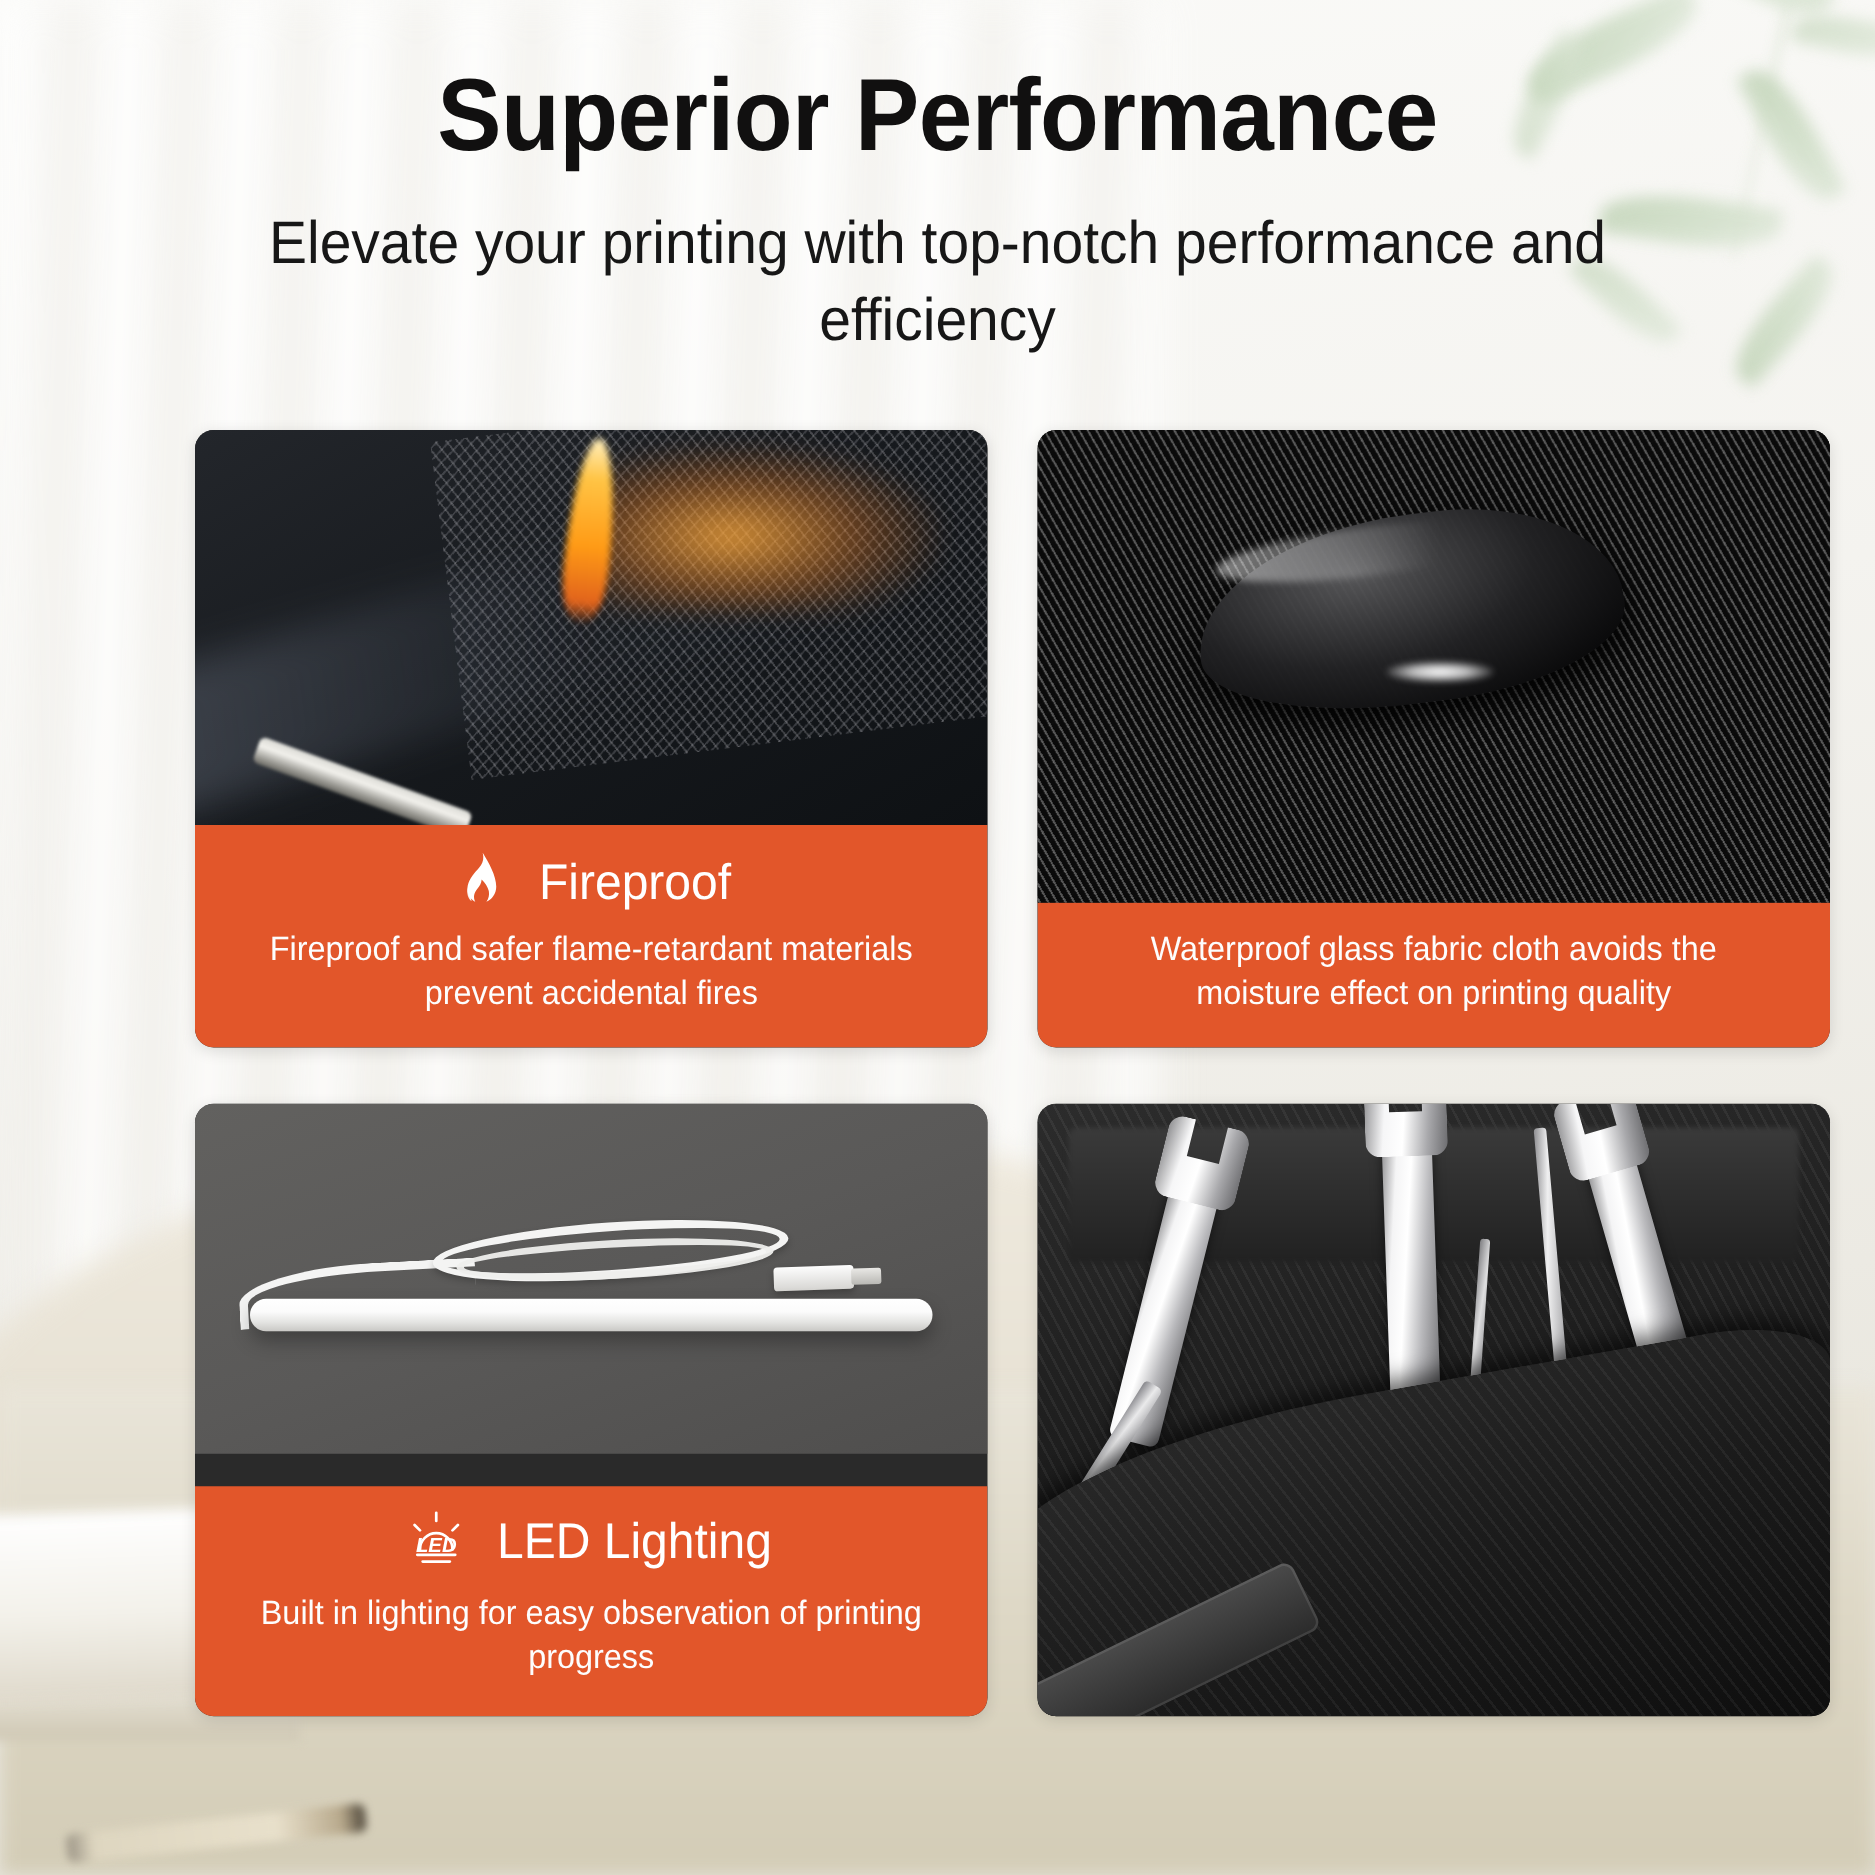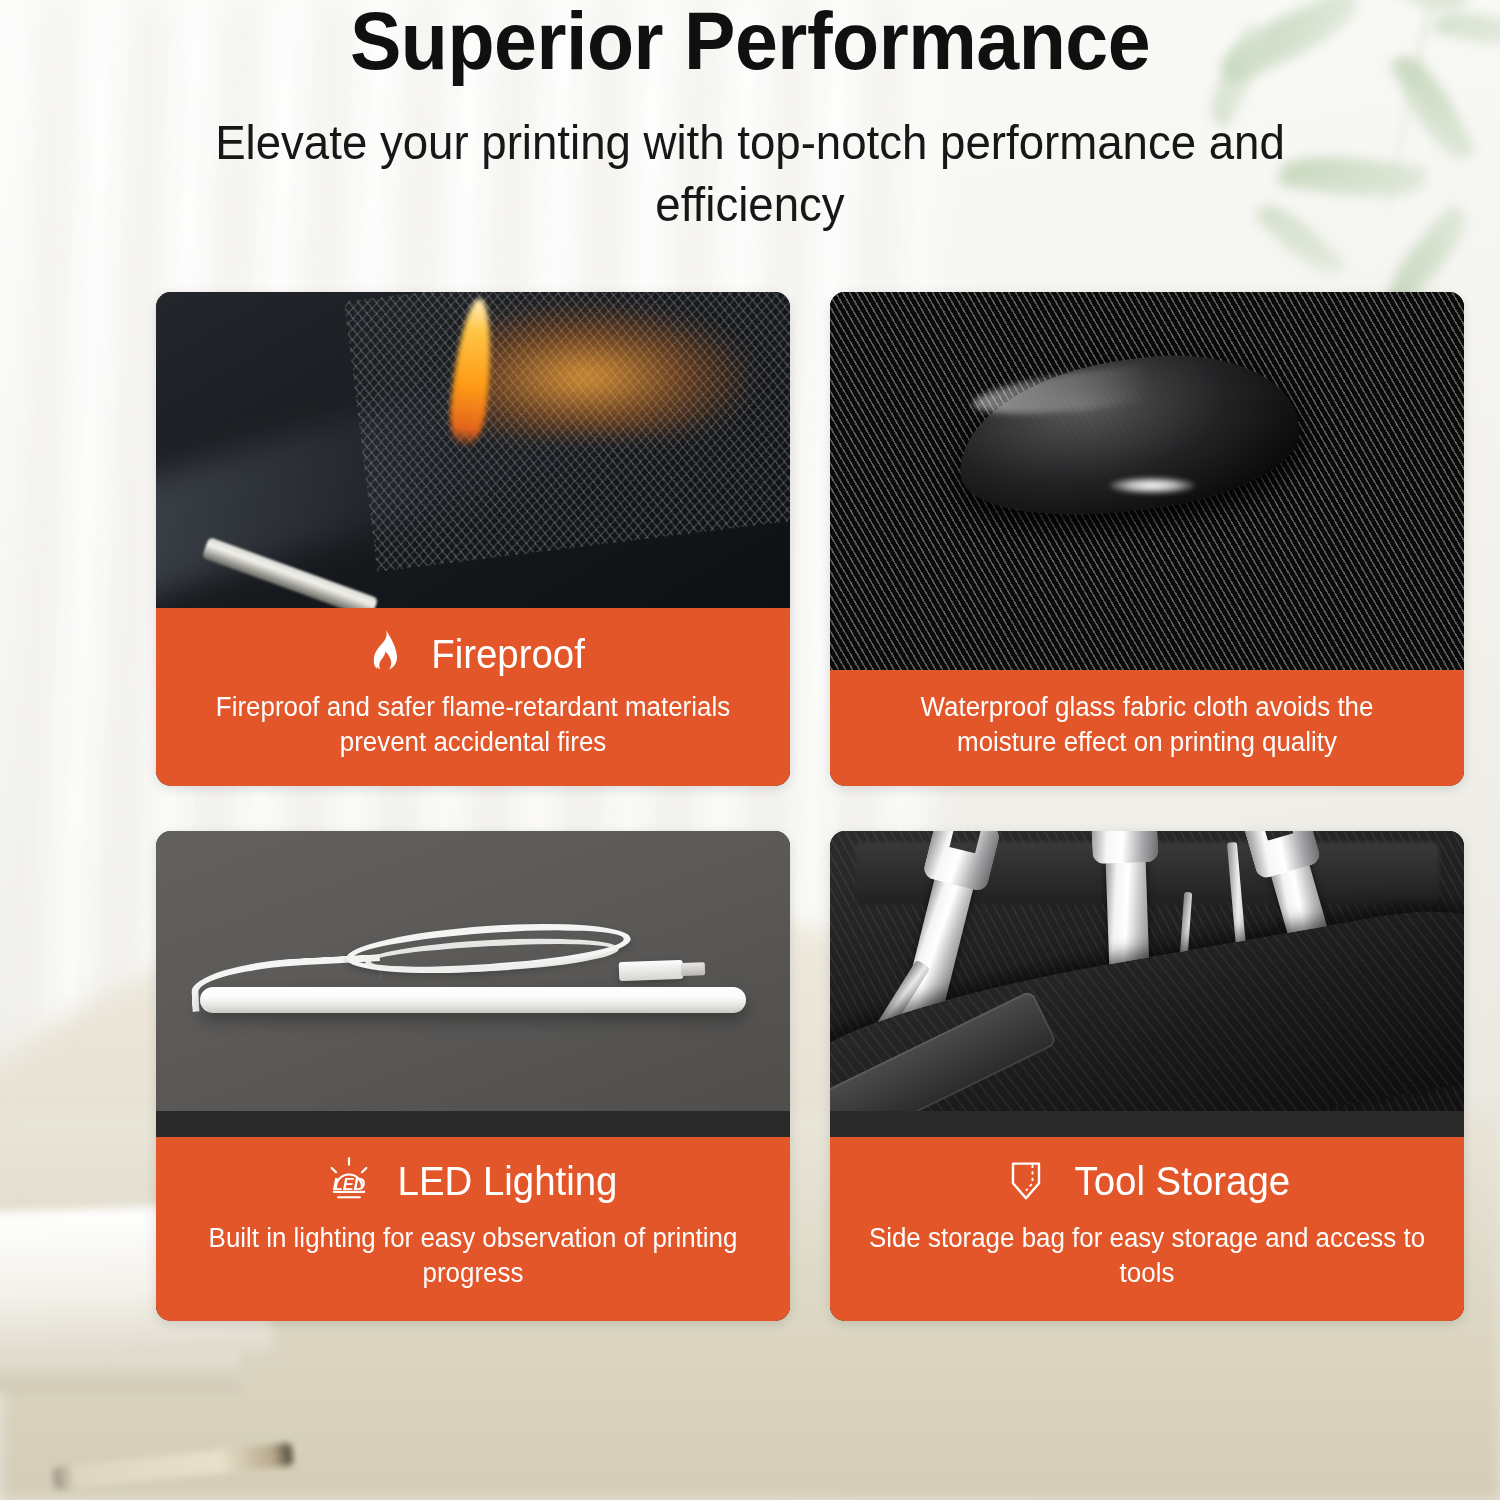--- a/index.html
+++ b/index.html
@@ -84,21 +84,21 @@
   .leaf.l7 { right:14%; top:4%;   width:105px; height:30px; transform:rotate(-62deg); opacity:.55; }
   .leaf.l8 { right:-2%; top:1%;   width:96px;  height:28px; transform:rotate(12deg); opacity:.6; }
   .stem {
     position:absolute; right:6%; top:0%;
     width:3px; height:210px;
     background:linear-gradient(180deg,#c2d3b6,#dfe7d8);
     filter:blur(5px); transform:rotate(12deg); opacity:.7;
   }
 
   
-  .header { position:relative; z-index:2; text-align:center; }
+  .header { position:relative; z-index:2; text-align:center; padding-top:52px; }
   .title {
     font-size:82px; font-weight:bold; color:#111010;
     letter-spacing:-0.5px; line-height:1.0;
     transform:scaleX(0.94); transform-origin:center;
   }
   .subtitle {
     margin-top:30px;
     font-size:48px; color:#171717; line-height:1.30;
     transform:scaleX(0.95); transform-origin:center;
     padding:0 110px;
@@ -410,25 +410,15 @@
       <div class="hexrod"></div>
       <div class="hexrod2"></div>
       <div class="wr w1"></div>
       <div class="wr w2"></div>
       <div class="wr w3"></div>
       <div class="smalltool"></div>
       <div class="redgrip"></div>
       <div class="pocket"></div>
       <div class="zip"></div>
     </div>
-    <div class="caption">
-      <div class="cap-head">
-        <svg class="cap-icon" viewBox="0 0 48 48">
-          <path d="M12 8h24v18l-12 14-12-14z" fill="none" stroke="#ffffff" stroke-width="2.2" stroke-linejoin="round"></path>
-          <path d="M30 9v17l-6 7" fill="none" stroke="#ffffff" stroke-width="1.7" stroke-linejoin="round" stroke-dasharray="3 3"></path>
-        </svg>
-        <div class="cap-title">Tool Storage</div>
-      </div>
-      <div class="cap-desc">Side storage bag for easy storage and access to tools</div>
-    </div>
   </div>
 
 </div>
 
 </body></html>

